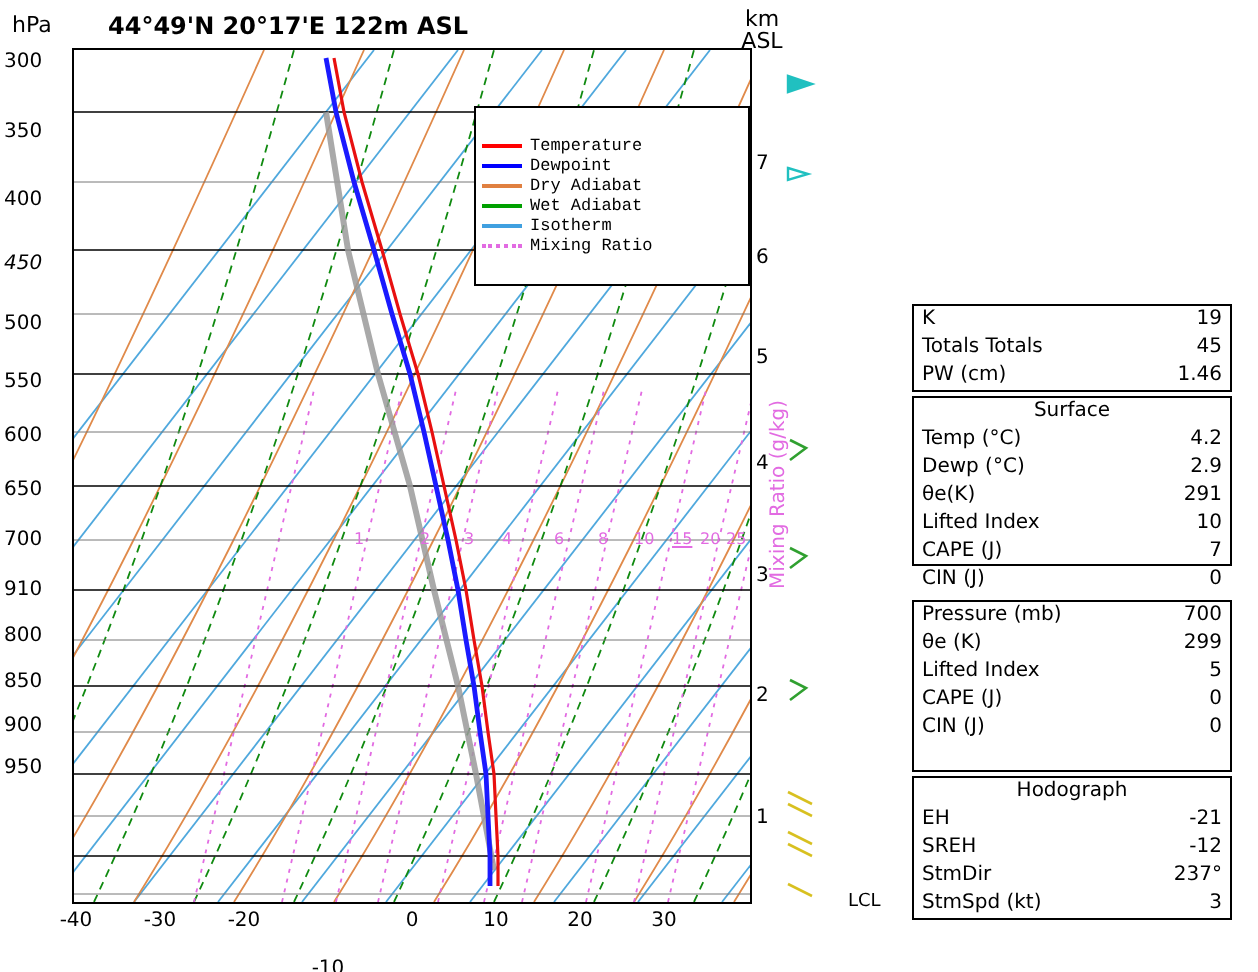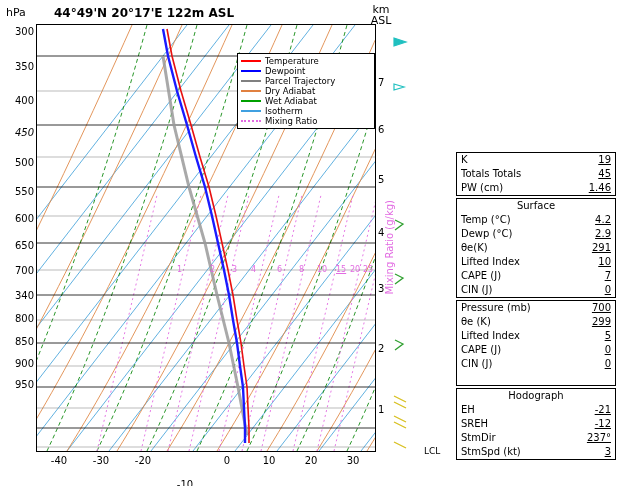--- a/index.html
+++ b/index.html
@@ -5,35 +5,35 @@
   html,body{margin:0;padding:0;}
   body{width:629px;height:486px;background:#ffffff;font-family:"DejaVu Sans",sans-serif;position:relative;overflow:hidden;}
   .abs{position:absolute;}
   
   #skewt-panel{left:0;top:0;width:410px;height:486px;}
   #plot-title{left:54px;top:6px;font-size:12px;font-weight:bold;color:#000;}
   #hpa-label{left:6px;top:6px;font-size:11px;color:#000;}
   #km-label{left:368px;top:4px;font-size:11px;color:#000;line-height:11px;text-align:center;width:26px;}
   #plot-box{left:36px;top:24px;width:340px;height:428px;border:1px solid #000;box-sizing:border-box;overflow:hidden;background:#fff;}
   #plot-svg{position:absolute;left:0;top:0;}
-  .ytick{position:absolute;right:0;transform:translate(0,-50%);font-size:10px;color:#000;text-align:right;width:32px;}
+  .ytick{position:absolute;right:0;transform:translate(0,-50%);font-size:10px;color:#000;width:32px;}
   .xtick{position:absolute;top:455px;transform:translate(-50%,0);font-size:10px;color:#000;}
   #xaxis-title{left:36px;top:470px;width:340px;text-align:center;font-size:11px;color:#000;}
   .kmtick{position:absolute;left:378px;transform:translate(0,-50%);font-size:10px;color:#000;}
   #mixing-label{position:absolute;left:384px;top:200px;font-size:10px;color:#e26be2;writing-mode:vertical-rl;transform:rotate(180deg);}
-  #legend{position:absolute;left:200px;top:28px;width:130px;background:#fff;border:1px solid #000;padding:2px 3px;font-size:8.5px;line-height:10px;}
+  #legend{position:absolute;left:200px;top:28px;width:130px;background:#fff;border:1px solid #000;padding:14px 3px;font-size:8.5px;line-height:10px;font-family:Liberation Mono, monospace;}
   .legrow{display:flex;align-items:center;height:10px;}
   .legline{width:20px;height:0;border-top-width:2px;border-top-style:solid;margin-right:4px;}
   .lcl-label{position:absolute;font-size:9px;color:#000;}
   
   #right-col{left:414px;top:0;width:215px;height:486px;}
   .tbl{position:absolute;border:1px solid #000;background:#fff;font-size:10px;box-sizing:border-box;}
   .trow{display:flex;justify-content:space-between;padding:0 4px;height:14px;line-height:14px;}
   .trow .k{white-space:nowrap;}
-  .trow .v{white-space:nowrap;text-decoration:underline;}
+  .trow .v{white-space:nowrap;}
   .thead{text-align:center;height:14px;line-height:14px;font-size:10px;}
 </style>
 </head>
 <body>
 
 <div class="abs" id="skewt-panel">
 
   <div class="abs" id="hpa-label">hPa</div>
   <div class="abs" id="plot-title">44°49'N 20°17'E 122m ASL</div>
   <div class="abs" id="km-label">
@@ -135,24 +135,20 @@
     <div id="legend">
       <div class="legrow">
           <span class="legline" style="border-top-color:#ff0000"></span>
           <span>Temperature</span>
         </div>
       <div class="legrow">
           <span class="legline" style="border-top-color:#0000ff"></span>
           <span>Dewpoint</span>
         </div>
       <div class="legrow">
-          <span class="legline" style="border-top-color:#808080"></span>
-          <span>Parcel Trajectory</span>
-        </div>
-      <div class="legrow">
           <span class="legline" style="border-top-color:#e08040"></span>
           <span>Dry Adiabat</span>
         </div>
       <div class="legrow">
           <span class="legline" style="border-top-color:#00a000"></span>
           <span>Wet Adiabat</span>
         </div>
       <div class="legrow">
           <span class="legline" style="border-top-color:#40a0e0"></span>
           <span>Isotherm</span>
@@ -180,21 +176,21 @@
   <div class="abs" style="left:0;top:24px;width:34px;height:428px;">
     <span class="ytick" style="top:7px;">300</span>
     <span class="ytick" style="top:42px;">350</span>
     <span class="ytick" style="top:76px;">400</span>
     <span class="ytick" style="top:108px;font-style:italic;">450</span>
     <span class="ytick" style="top:138px;">500</span>
     <span class="ytick" style="top:167px;">550</span>
     <span class="ytick" style="top:194px;">600</span>
     <span class="ytick" style="top:221px;">650</span>
     <span class="ytick" style="top:246px;">700</span>
-    <span class="ytick" style="top:271px;">340</span>
+    <span class="ytick" style="top:271px;">910</span>
     <span class="ytick" style="top:294px;">800</span>
     <span class="ytick" style="top:317px;">850</span>
     <span class="ytick" style="top:339px;">900</span>
     <span class="ytick" style="top:360px;">950</span>
   </div>
 
   <div class="abs" style="left:0;top:24px;width:50px;height:428px;">
     <span class="kmtick" style="top:385px;">1</span>
     <span class="kmtick" style="top:324px;">2</span>
     <span class="kmtick" style="top:264px;">3</span>
@@ -220,21 +216,21 @@
     </g>
     <g stroke="#d8c020" fill="none" stroke-width="1.3">
       <path d="M 2 372 L 14 378"></path>
       <path d="M 2 378 L 14 384"></path>
       <path d="M 2 392 L 14 398"></path>
       <path d="M 2 398 L 14 404"></path>
       <path d="M 2 418 L 14 424"></path>
     </g>
   </svg>
 
-  <div class="abs" style="left:53px;top:0;width:340px;height:432px;">
+  <div class="abs" style="left:32px;top:0;width:340px;height:432px;">
     <span class="xtick" style="left:6px;">-40</span>
     <span class="xtick" style="left:48px;">-30</span>
     <span class="xtick" style="left:90px;">-20</span>
     <span class="xtick" style="left:132px;margin-top:24px;">-10</span>
     <span class="xtick" style="left:174px;">0</span>
     <span class="xtick" style="left:216px;">10</span>
     <span class="xtick" style="left:258px;">20</span>
     <span class="xtick" style="left:300px;">30</span>
   </div>
 </div>
@@ -249,21 +245,21 @@
     <div class="trow">
         <span class="k">Totals Totals</span>
         <span class="v">45</span>
       </div>
     <div class="trow">
         <span class="k">PW (cm)</span>
         <span class="v">1.46</span>
       </div>
   </div>
 
-  <div class="tbl" style="left:42px;top:198px;width:160px;height:100px;">
+  <div class="tbl" style="left:42px;top:198px;width:160px;height:85px;">
     <div class="thead">Surface</div>
     <div class="trow">
         <span class="k">Temp (°C)</span>
         <span class="v">4.2</span>
       </div>
     <div class="trow">
         <span class="k">Dewp (°C)</span>
         <span class="v">2.9</span>
       </div>
     <div class="trow">

